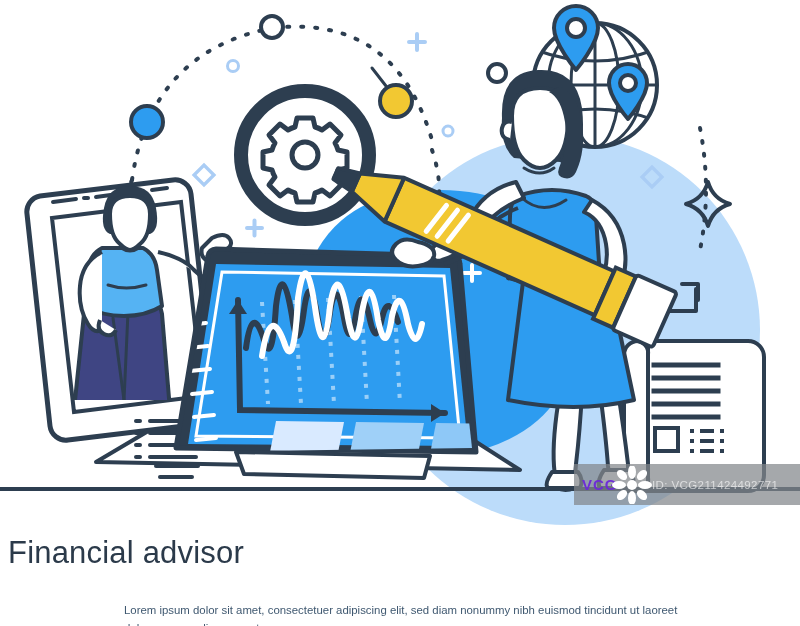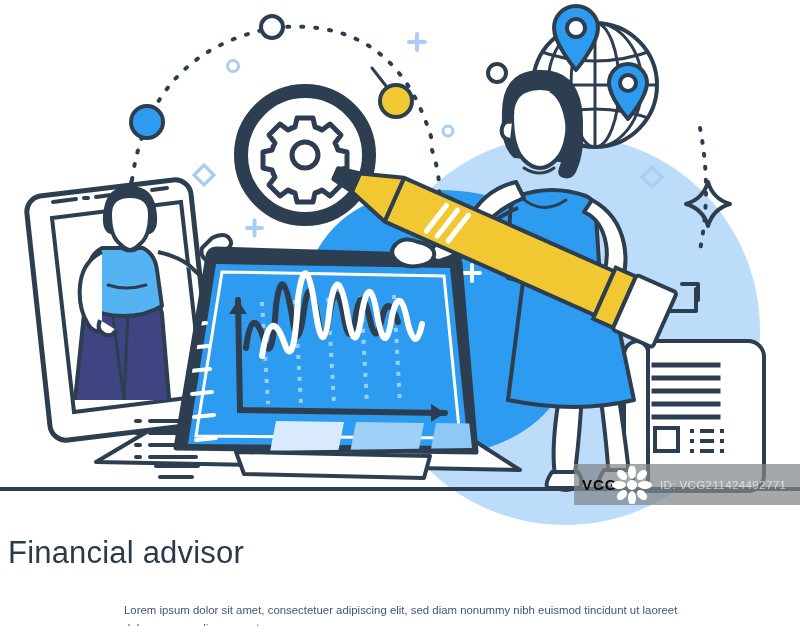--- a/index.html
+++ b/index.html
@@ -24,27 +24,27 @@
   .wm{
     position:absolute;left:574px;top:464px;width:226px;height:41px;
     background:rgba(130,134,138,0.72);
     display:flex;align-items:center;
   }
   .wm-logo{
     position:relative;width:78px;height:41px;display:flex;align-items:center;
     justify-content:flex-start;padding-left:8px;box-sizing:border-box;
   }
   .wm-text{
-    color:#000000;font-size:15px;font-weight:700;letter-spacing:1px;
+    color:#6d28d9;font-size:15px;font-weight:700;letter-spacing:1px;
     font-family:"Liberation Sans",sans-serif;opacity:.95;
   }
   .wm-burst{position:absolute;left:38px;top:2px;width:40px;height:38px;}
   .wm-id{
     color:rgba(255,255,255,.62);font-size:11.5px;letter-spacing:.4px;
-    margin-left:8px;font-family:"Liberation Sans",sans-serif;white-space:nowrap;
+    margin-left:0;font-family:"Liberation Sans",sans-serif;white-space:nowrap;
   }
 </style>
 </head>
 <body>
 
 <div id="stage">
 
   <svg id="art" viewBox="0 0 800 626" xmlns="http://www.w3.org/2000/svg">
 
     <defs>

